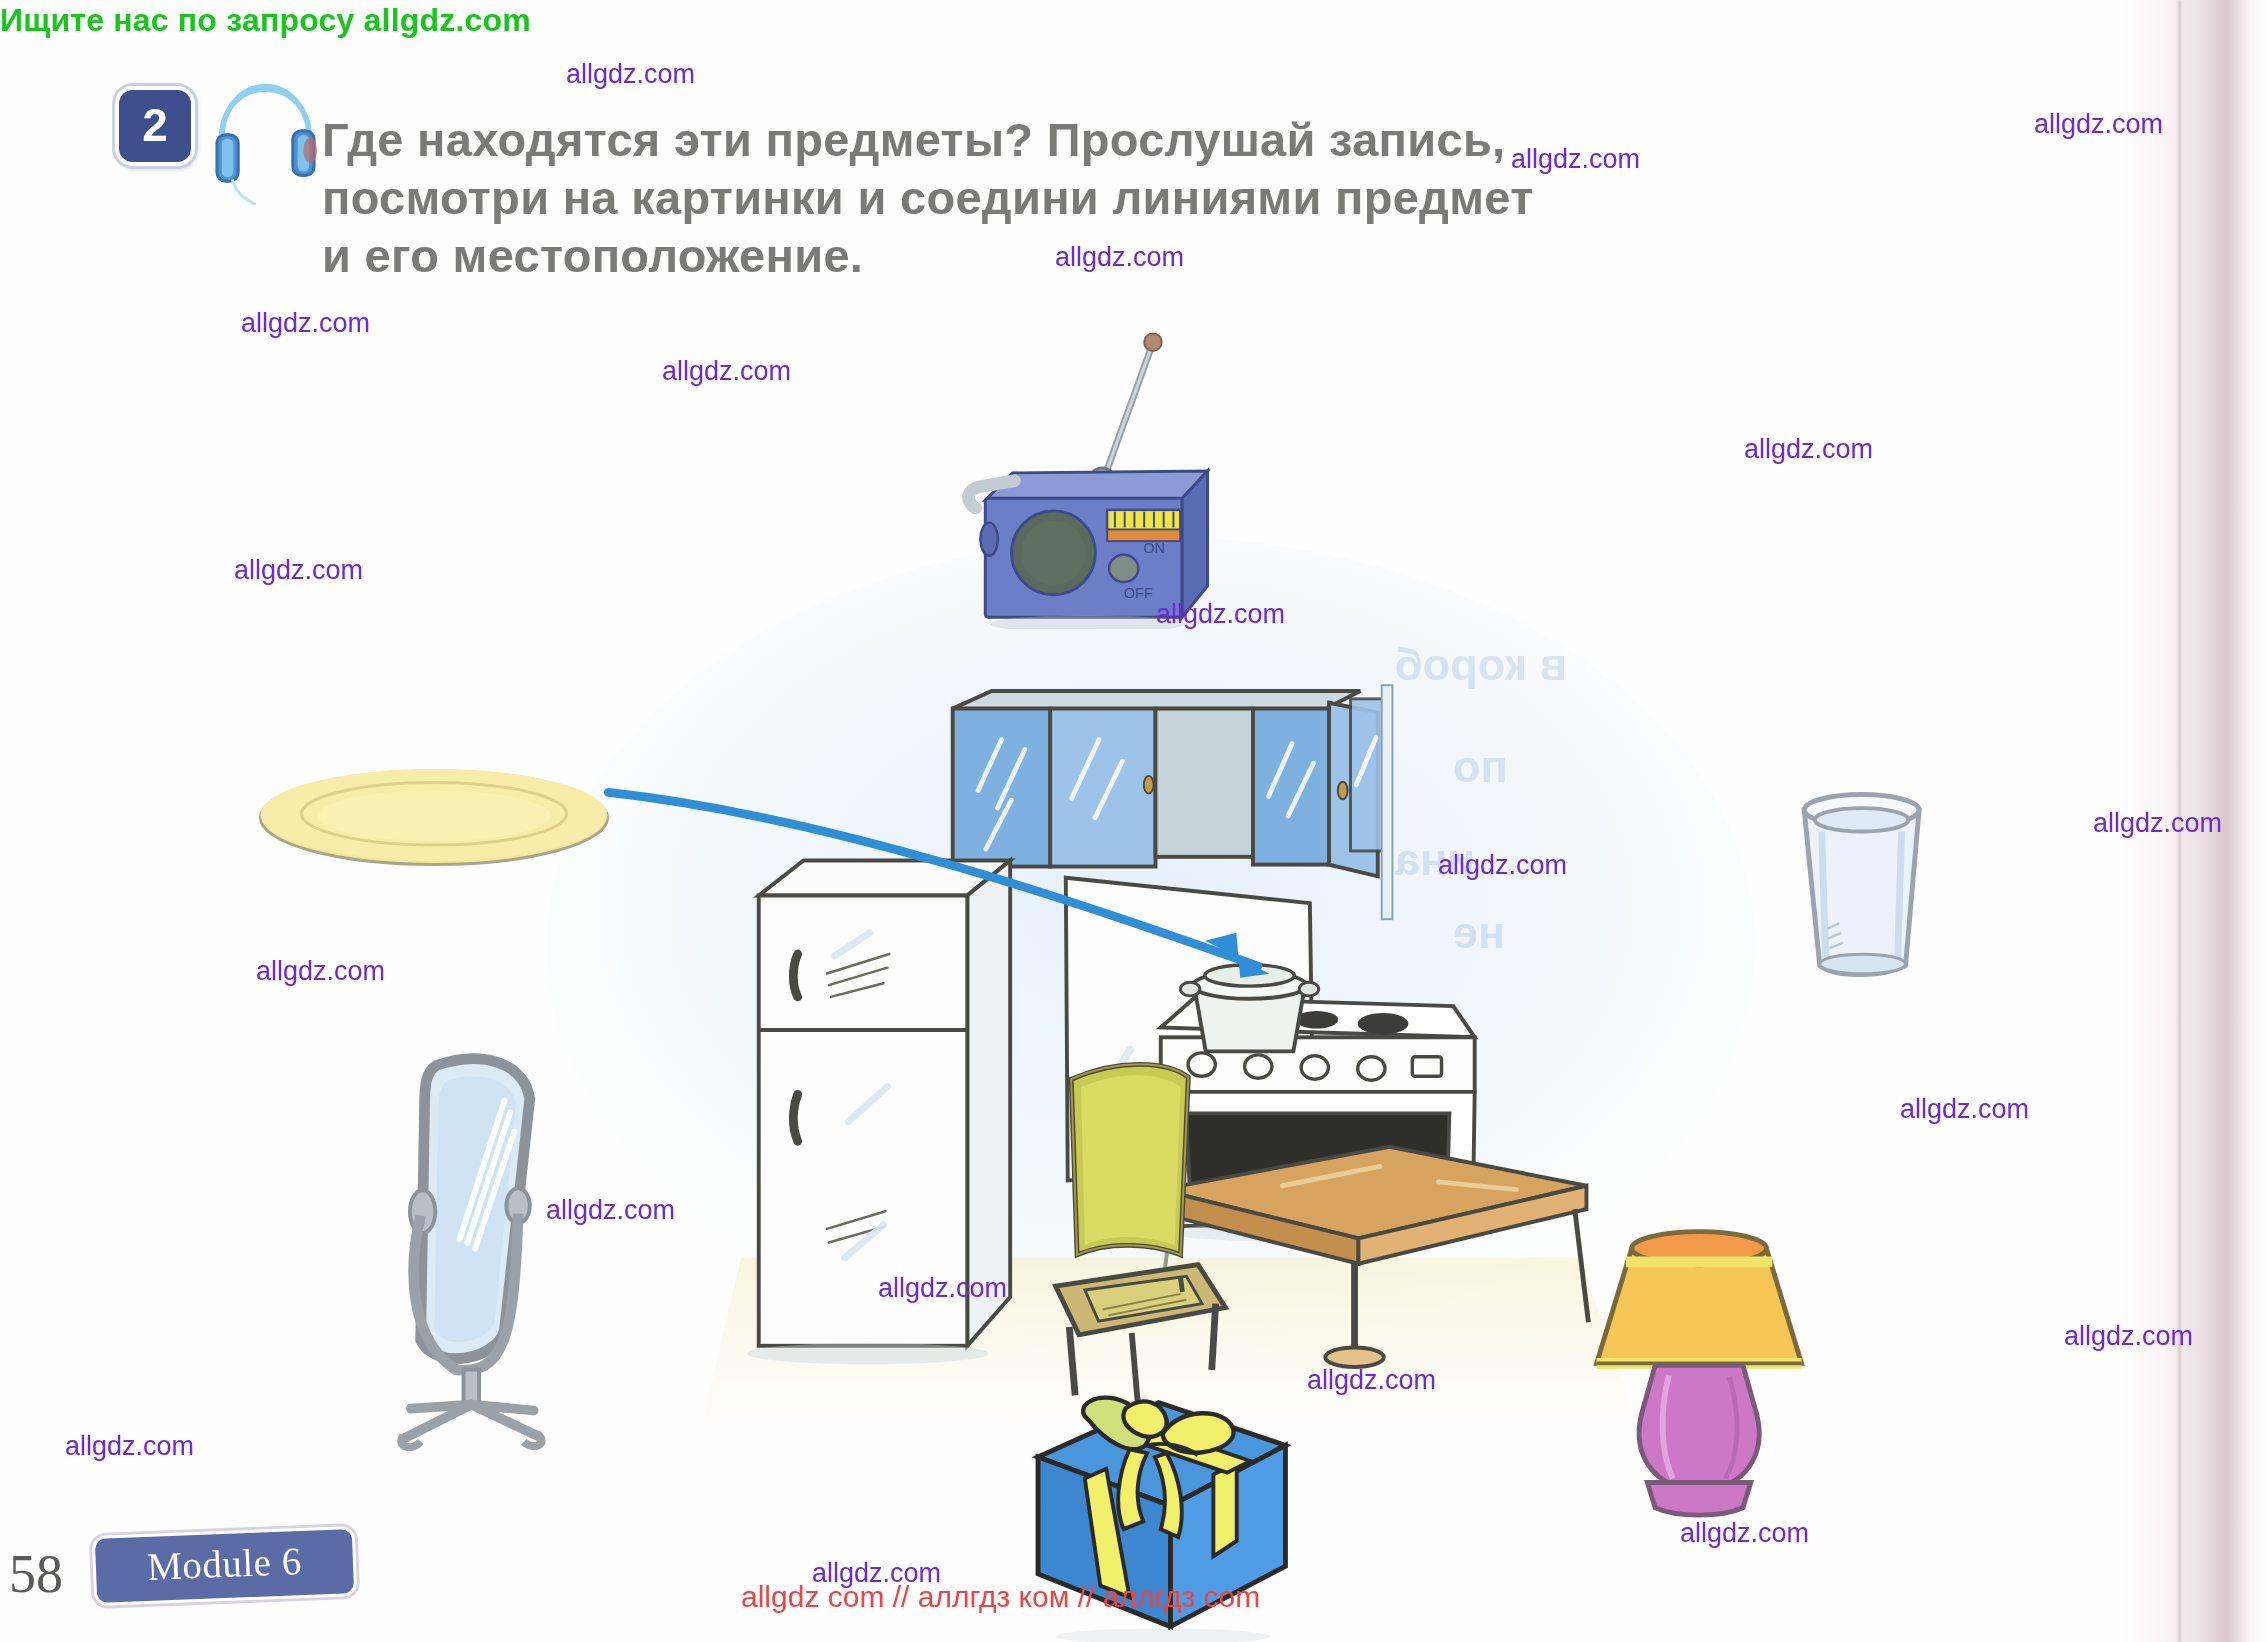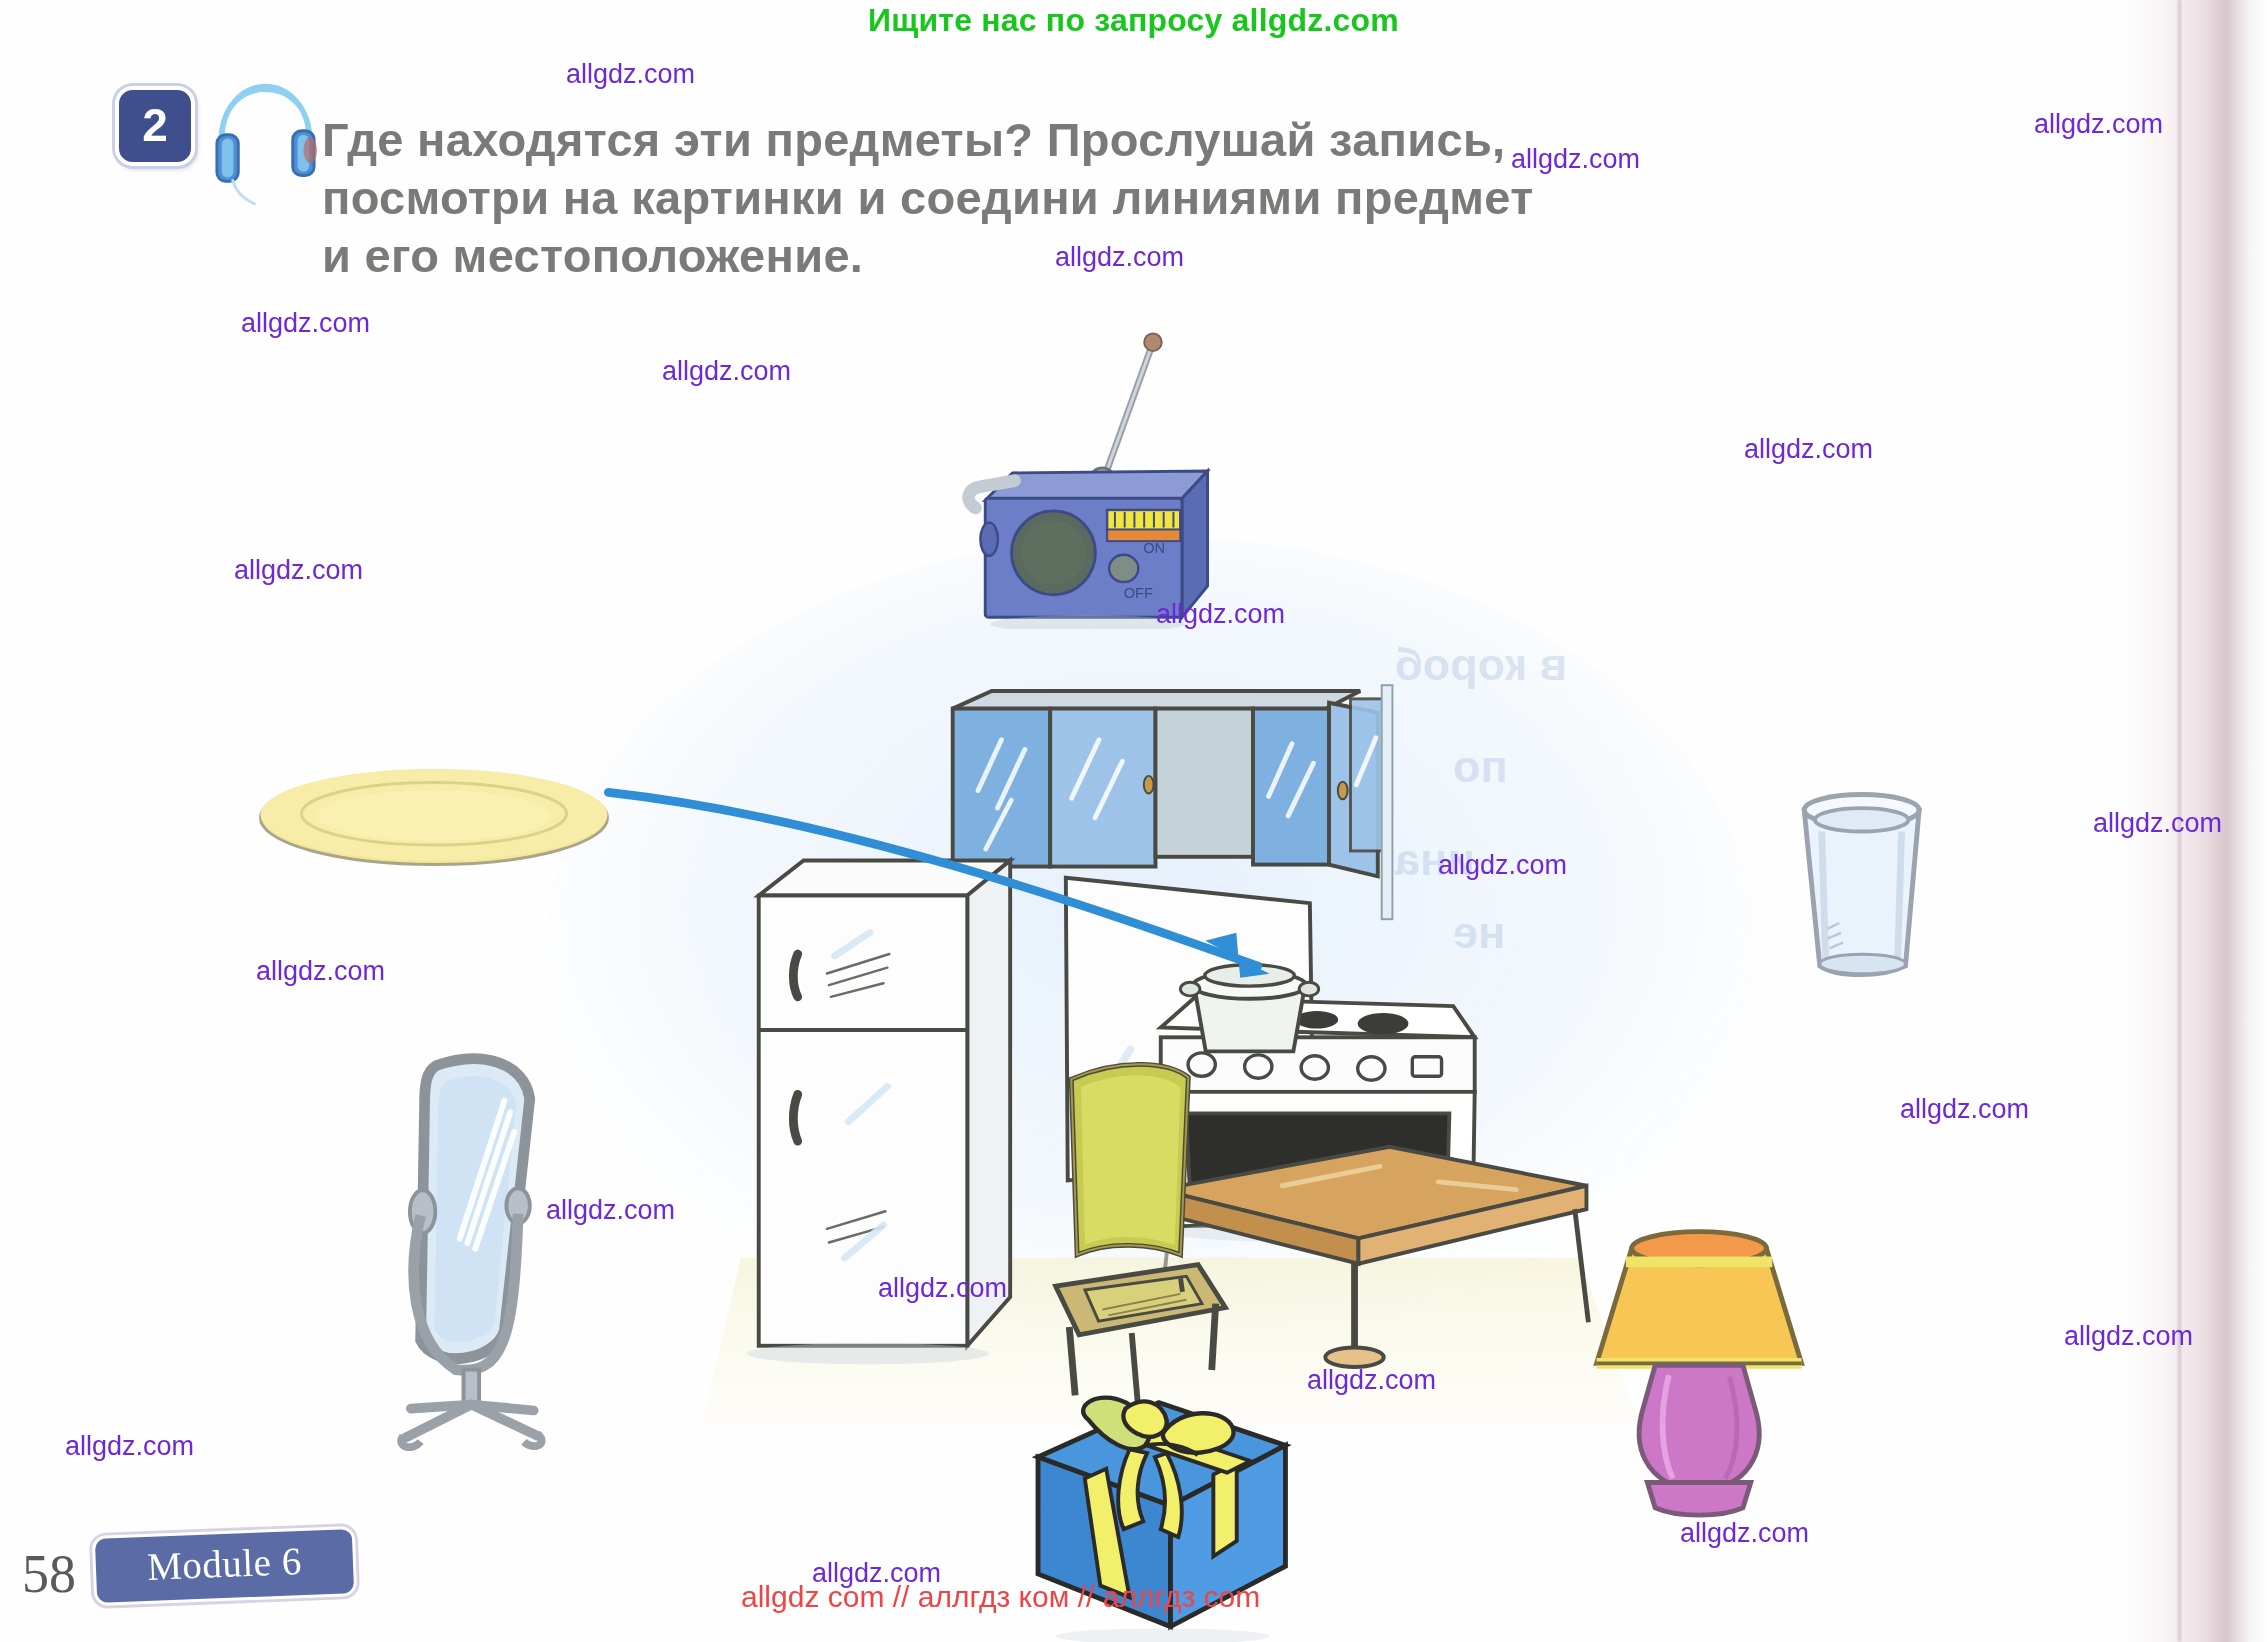--- a/index.html
+++ b/index.html
@@ -38,21 +38,21 @@
     width: 2.9px; height: 1642px;
     background: rgba(190,170,178,0.55);
     filter: blur(1px);
   }
 
   
   .banner {
     position: absolute;
     left: 0; top: 2px;
     width: 2267px;
-    text-align: center;
+    text-align: left;
     color: #18c61c;
     font-size: 32px;
     font-weight: 600;
     letter-spacing: 0.2px;
     white-space: nowrap;
   }
 
   
   .task-badge {
     position: absolute;
@@ -108,21 +108,21 @@
     font-family: "Liberation Sans", sans-serif;
   }
 
   
   .stage { position: absolute; left: 0; top: 0; width: 2267px; height: 1642px; margin-top: 39px; }
   .stage svg { position: absolute; }
 
   
   .page-num {
     position: absolute;
-    left: 22px; top: 1543px;
+    left: 9px; top: 1543px;
     color: #5a5a58;
     font-size: 54px;
     font-weight: 400;
     font-family: "Liberation Serif", serif;
   }
   .module-pill {
     position: absolute;
     left: 93px; top: 1531px;
     width: 263px; height: 70px;
     background: #5b6ba5;

